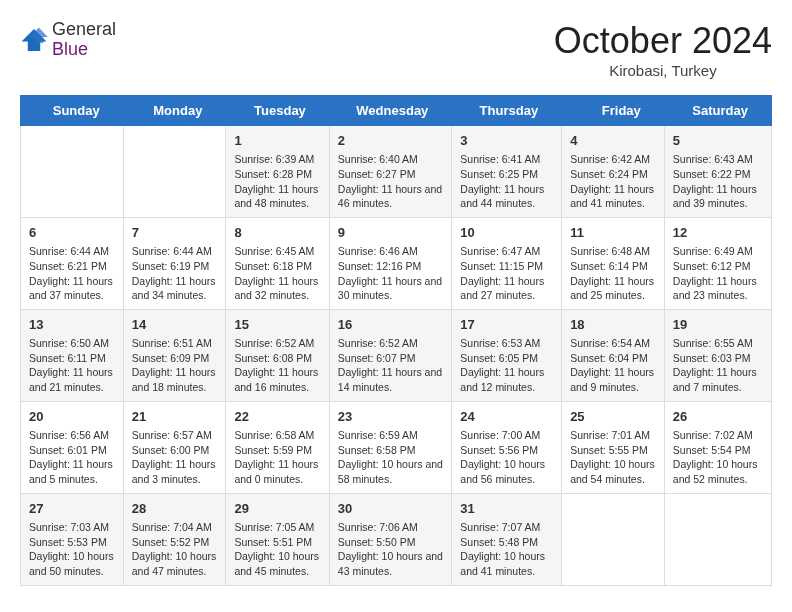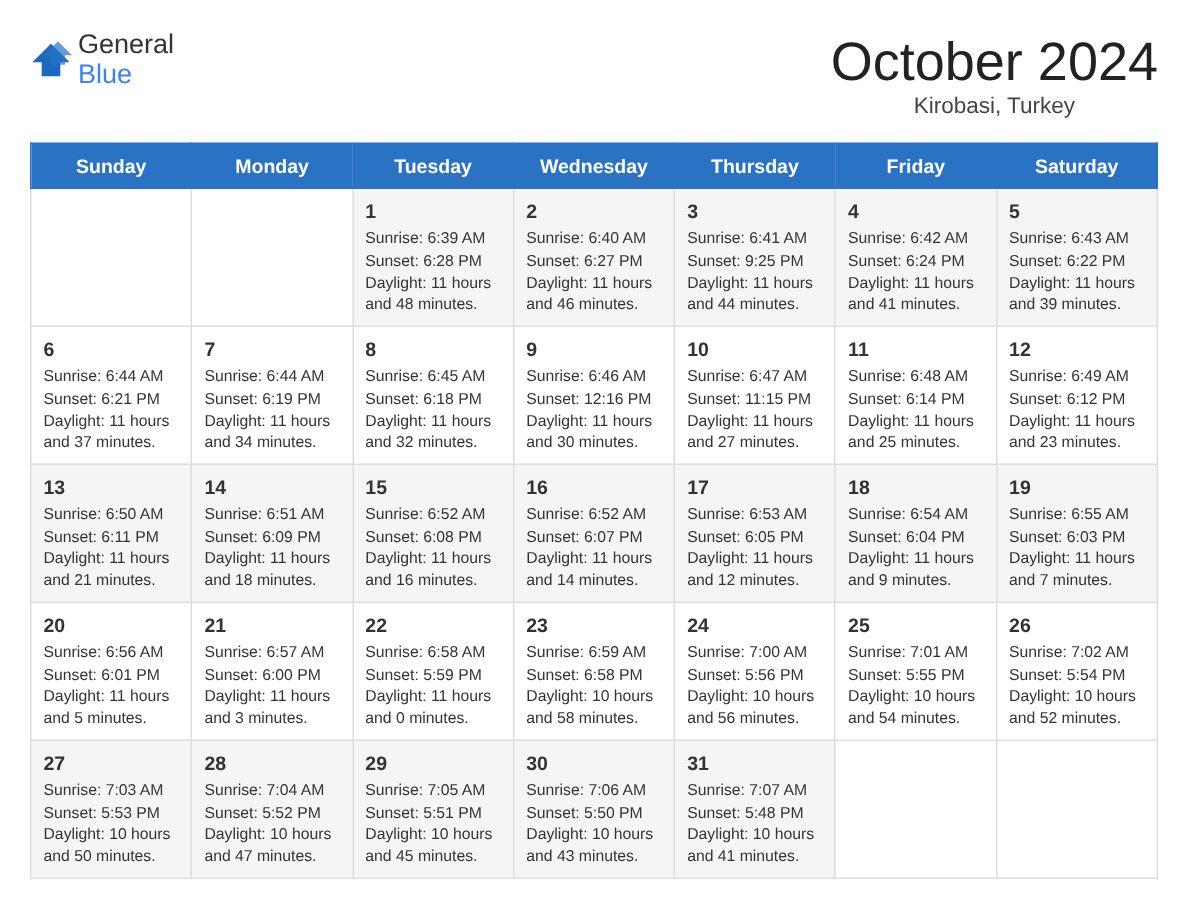--- a/index.html
+++ b/index.html
@@ -20,21 +20,21 @@
       display: flex;
       align-items: center;
       gap: 4px;
     }
     .logo-text {
       font-size: 18px;
       font-weight: normal;
       line-height: 1.1;
     }
     .logo-text .general { color: #333; }
-    .logo-text .blue { color: #3b82f6; }
+    .logo-text .blue { color: #701a75; }
     .logo-icon {
       width: 28px;
       height: 28px;
     }
     .title-block {
       text-align: center;
     }
     .month-title {
       font-size: 36px;
       font-weight: normal;
@@ -47,24 +47,24 @@
     .calendar {
       width: 100%;
       border-collapse: collapse;
       font-size: 11px;
     }
     .calendar thead tr {
       background: #2a72c3;
       color: #fff;
     }
     .calendar thead th {
-      padding: 7px 8px;
+      padding: 7px 23px;
       font-size: 13px;
       font-weight: bold;
-      text-align: center;
+      text-align: right;
       border: 1px solid #2a72c3;
     }
     .calendar tbody tr {
       border-bottom: 1px solid #ccc;
     }
     .calendar tbody td {
       vertical-align: top;
       padding: 6px 8px;
       border: 1px solid #ddd;
       min-width: 98px;
@@ -131,21 +131,21 @@
         <td>
           <span class="day-num">1</span>
           <div class="cell-content"><span>Sunrise: 6:39 AM</span><br><span>Sunset: 6:28 PM</span><br><span>Daylight: 11 hours and 48 minutes.</span></div>
         </td>
         <td>
           <span class="day-num">2</span>
           <div class="cell-content"><span>Sunrise: 6:40 AM</span><br><span>Sunset: 6:27 PM</span><br><span>Daylight: 11 hours and 46 minutes.</span></div>
         </td>
         <td>
           <span class="day-num">3</span>
-          <div class="cell-content"><span>Sunrise: 6:41 AM</span><br><span>Sunset: 9:25 PM</span><br><span>Daylight: 11 hours and 44 minutes.</span></div>
+          <div class="cell-content"><span>Sunrise: 6:41 AM</span><br><span>Sunset: 6:25 PM</span><br><span>Daylight: 11 hours and 44 minutes.</span></div>
         </td>
         <td>
           <span class="day-num">4</span>
           <div class="cell-content"><span>Sunrise: 6:42 AM</span><br><span>Sunset: 6:24 PM</span><br><span>Daylight: 11 hours and 41 minutes.</span></div>
         </td>
         <td>
           <span class="day-num">5</span>
           <div class="cell-content"><span>Sunrise: 6:43 AM</span><br><span>Sunset: 6:22 PM</span><br><span>Daylight: 11 hours and 39 minutes.</span></div>
         </td>
       </tr>

